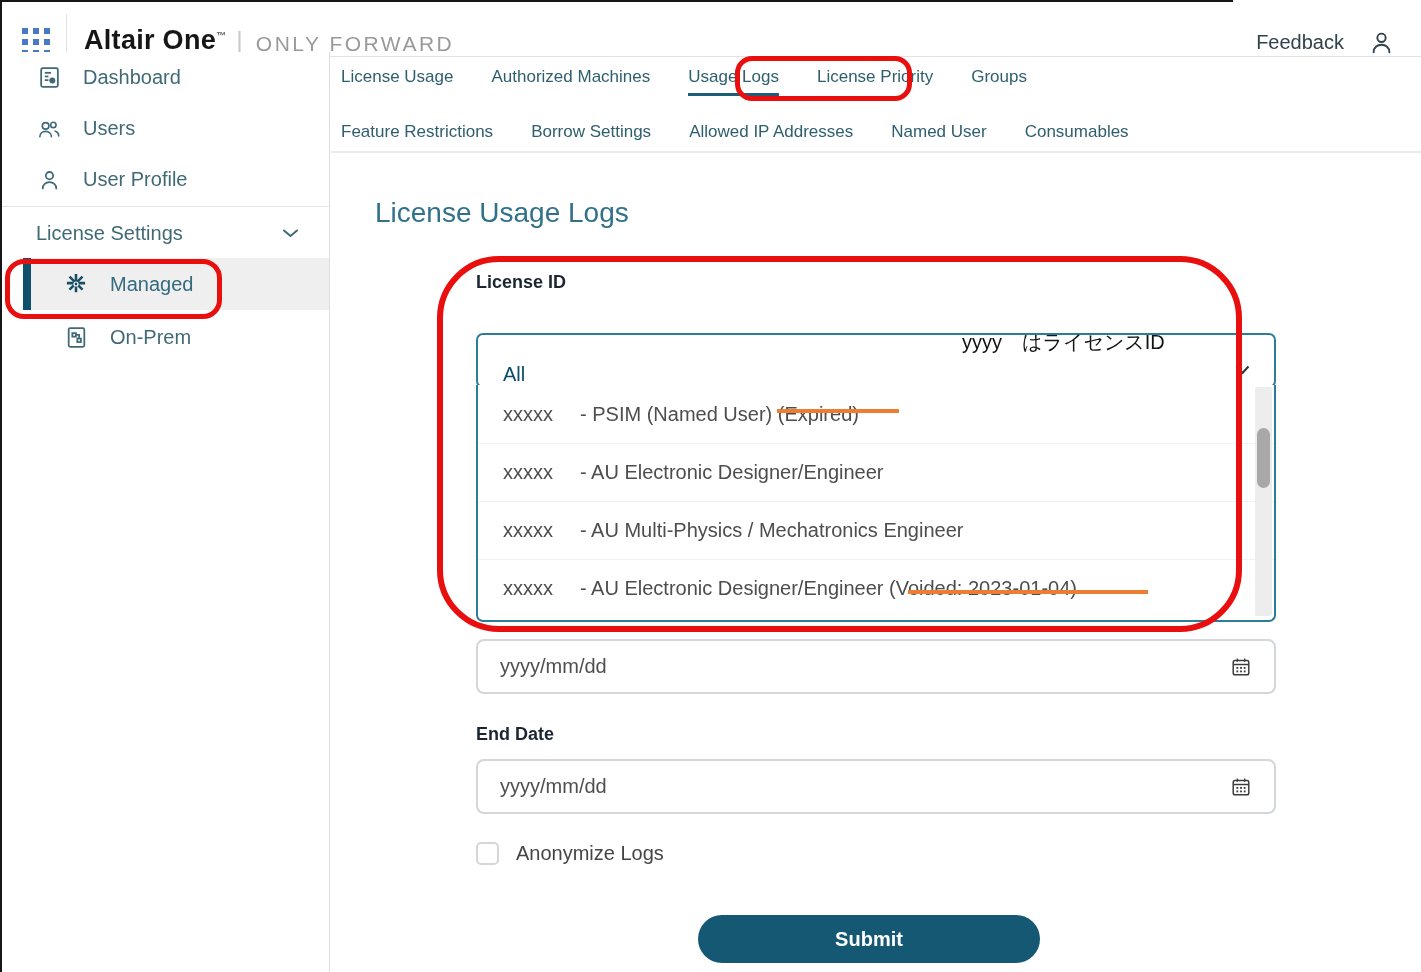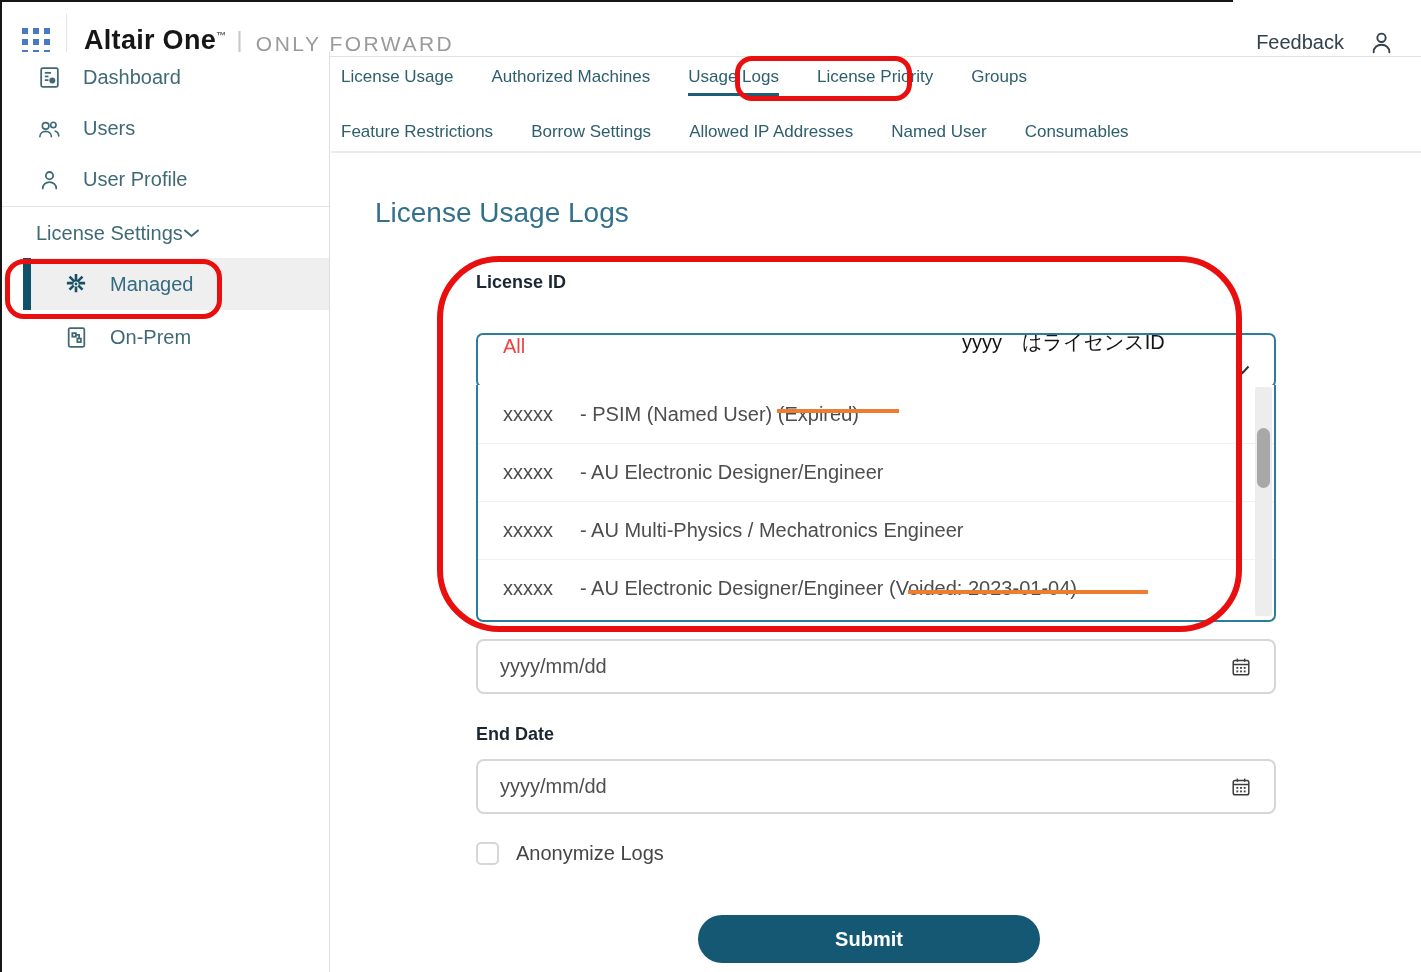--- a/index.html
+++ b/index.html
@@ -38,21 +38,21 @@
     background:#fff; border-right:1px solid #dedede;
   }
   .side-item {
     display:flex; align-items:center; gap:21px;
     padding-left:36px; height:51px;
     color:#3f6a75; font-size:20px; cursor:pointer;
   }
   .side-item .ic { display:flex; align-items:center; width:26px; justify-content:center; }
   .side-divider { height:1px; background:#e3e3e3; margin:1px 0; }
   .side-section {
-    display:flex; align-items:center; 
+    display:flex; align-items:center; justify-content:space-between;
     padding:0 30px 0 36px; height:50px;
     color:#3f6a75; font-size:20px; cursor:pointer;
   }
   .side-sub { padding-left:40px; height:52px; position:relative;margin-left:23px; }
   .side-sub.active {
     background:#efefef; border-left:8px solid #11506b;
     padding-left:32px; color:#356a80;
   }
   .side-sub:not(.active) { height:54px; }
 
@@ -67,22 +67,22 @@
   .page-title { position:absolute; top:107px; left:44px; font-size:28px; color:#317189; font-weight:400;margin-top:32px; }
 
   
   .form { position:absolute; left:145px; top:214px; width:800px; }
   .field-label {
     display:block; font-size:18px; font-weight:bold; color:#1b2632; margin-bottom:11px;
   }
   .combobox {
     position:relative; height:55px; background:#fff;
     border:2px solid #2e7d98; border-radius:7px;
-    display:flex; align-items:flex-start; padding-left:25px;
-    font-size:20px; color:#ef4444; cursor:pointer;margin-top:40px;
+    display:flex; align-items:flex-end; padding-left:25px;
+    font-size:20px; color:#0c4a6e; cursor:pointer;margin-top:40px;
   }
   .combo-caret { position:absolute; right:24px; top:22px; }
   .listbox {
     position:relative; margin-top:-3px; height:237px;
     background:#fff; border:2px solid #2e7d98; border-top:none;
     border-radius:0 0 7px 7px; overflow:hidden;
   }
   .option {
     height:58px; display:flex; align-items:center; padding-left:25px;
     font-size:20px; color:#4d4d4d; border-top:1px solid #f1f1f1; cursor:pointer;

